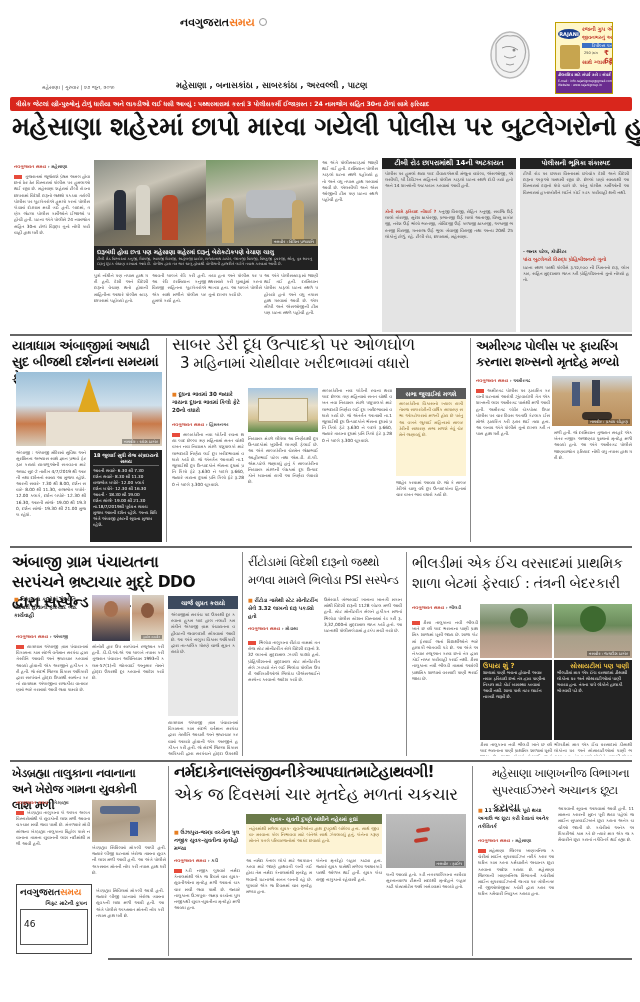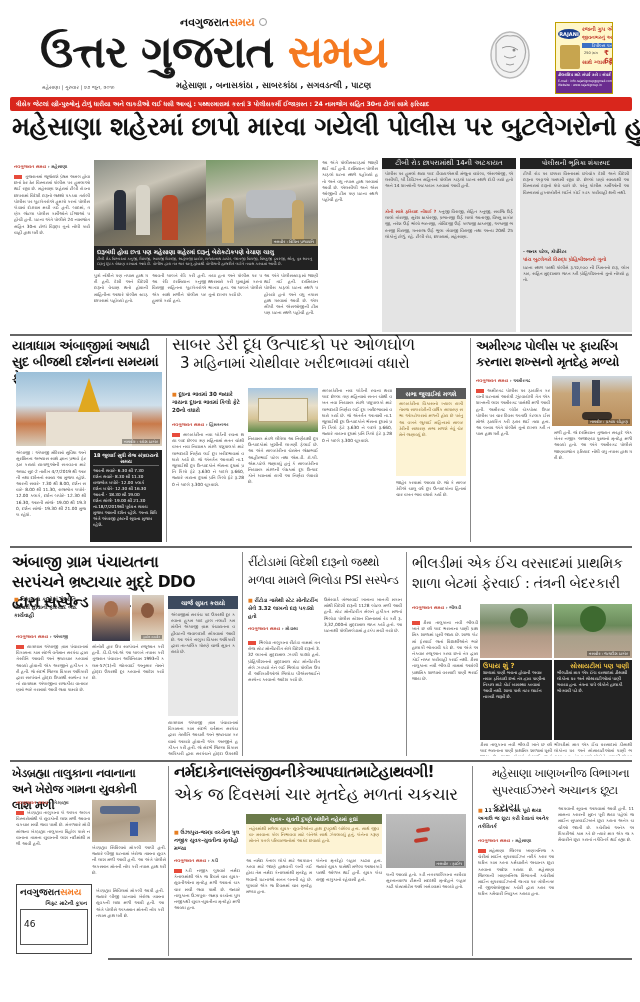--- a/index.html
+++ b/index.html
@@ -7,48 +7,44 @@
 body{font-family:"DejaVu Sans",sans-serif;color:#111;position:relative}
 .abs{position:absolute}
 .body-text{font-size:4.3px;line-height:6.2px;color:#333;text-align:justify;overflow:hidden;word-break:break-all}
 .byline{font-size:4.5px;color:#444;font-weight:bold}
 .byline .src{color:#c0392b}
 .rule-v{position:absolute;width:1px;background:#888}
 .rule-h{position:absolute;height:2px;background:#666}
 .photo{position:absolute;overflow:hidden}
 .caption-tag{position:absolute;right:2px;bottom:2px;font-size:4px;color:#fff;background:rgba(0,0,0,.35);padding:0 2px}
 .dark-box{background:#222;color:#fff}
-.box-title{font-weight:normal;text-align:center;color:#fff}
+.box-title{font-weight:bold;text-align:center;color:#fff}
 .sub-deck{font-size:7px;line-height:9px;font-weight:bold;color:#222}
 .sub-deck:before{content:"■ ";color:#e67e22;font-size:5px}
 .lead-mark{display:inline-block;width:8px;height:4px;background:#e74c3c;margin-right:3px;vertical-align:middle}
 .hl{font-weight:bold;color:#111;line-height:1.05;letter-spacing:-0.5px}
 </style>
 </head>
 <body>
 
 <div class="abs" style="left:0;top:0;width:640px;height:95px;">
   <div class="abs" style="left:180px;top:16px;font-size:11px;font-weight:bold;">
     <span>નવગુજરાત</span><span style="color:#f47920">સમય</span>
     <span style="display:inline-block;width:8px;height:8px;border:1px solid #999;border-radius:50%;"></span>
   </div>
-  <div class="abs" style="left:40px;top:28px;font-size:44px;font-weight:bold;line-height:48px;letter-spacing:-1px;white-space:nowrap;">
-    <span style="color:#1a1a1a">ઉત્તર ગુજરાત</span>
-    <span style="color:#f47920">સમય</span>
-  </div>
   <div class="abs" style="left:488px;top:30px;width:44px;height:50px;">
     <svg width="44" height="50" viewBox="0 0 44 50">
       <ellipse cx="22" cy="25" rx="19" ry="23" fill="#f2f2f2" stroke="#bbb" stroke-width="1.5"></ellipse>
       <path d="M8 14 Q14 4 22 6 Q32 4 36 14 Q40 24 34 34 Q28 44 20 42 Q10 40 8 30 Z" fill="none" stroke="#aaa" stroke-width="1.2"></path>
       <path d="M14 18 Q22 14 30 20 M16 26 Q22 30 28 26 M18 34 Q22 36 26 34" stroke="#999" fill="none" stroke-width="1"></path>
       <circle cx="26" cy="20" r="1.5" fill="#888"></circle>
     </svg>
   </div>
   <div class="abs" style="left:42px;top:84px;font-size:5px;color:#444;">મહેસાણા | ગુરુવાર | ૨૭ જૂન, ૨૦૧૯</div>
-  <div class="abs" style="left:176px;top:80px;font-size:8.5px;font-weight:bold;color:#222;white-space:nowrap;">મહેસાણા , બનાસકાંઠા , સાબરકાંઠા , સગવડત્લી , પાટણ</div>
+  <div class="abs" style="left:176px;top:80px;font-size:8.5px;font-weight:bold;color:#222;white-space:nowrap;">મહેસાણા , બનાસકાંઠા , સાબરકાંઠા , અરવલ્લી , પાટણ</div>
 
   <div class="abs" style="left:555px;top:22px;width:58px;height:72px;background:#fff7c9;border:1px solid #c0a000;overflow:hidden;">
     <div class="abs" style="left:2px;top:6px;width:22px;height:10px;background:#1a3e8c;color:#fff;font-size:5px;font-weight:bold;text-align:center;line-height:10px;border-radius:50%;">RAJANI</div>
     <div class="abs" style="left:26px;top:3px;font-size:5.5px;font-weight:bold;color:#c0392b;white-space:nowrap;">રજની ગ્રુપ એટલે</div>
     <div class="abs" style="left:26px;top:11px;font-size:5px;font-weight:bold;color:#c0392b;white-space:nowrap;">જીવનભરનું અતૂટ બંધન</div>
     <div class="abs" style="left:26px;top:20px;width:50px;background:#3a6fc4;color:#fff;font-size:4.5px;text-align:center;">ડિપીલ્સ પતી થશ</div>
     <div class="abs" style="left:4px;top:22px;width:20px;height:24px;background:#c7a54f;border-radius:2px;"></div>
     <div class="abs" style="left:28px;top:28px;font-size:3.5px;color:#333;">250 ગ્રામ</div>
     <div class="abs" style="left:48px;top:26px;font-size:7px;font-weight:bold;color:#c0392b;">₹ 68/-</div>
     <div class="abs" style="left:26px;top:36px;font-size:5.5px;font-weight:bold;color:#c0392b;white-space:nowrap;">સાથે ગ્લાસ ફ્રી</div>

